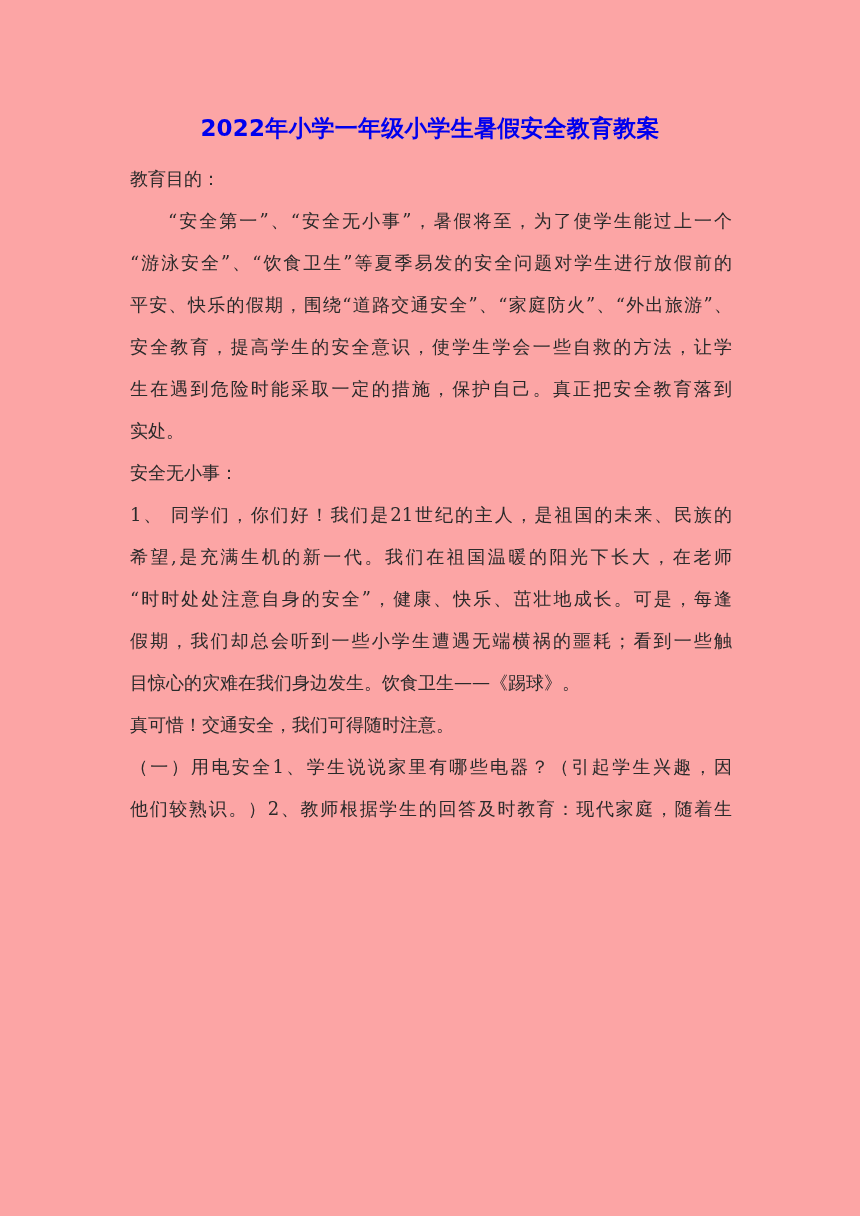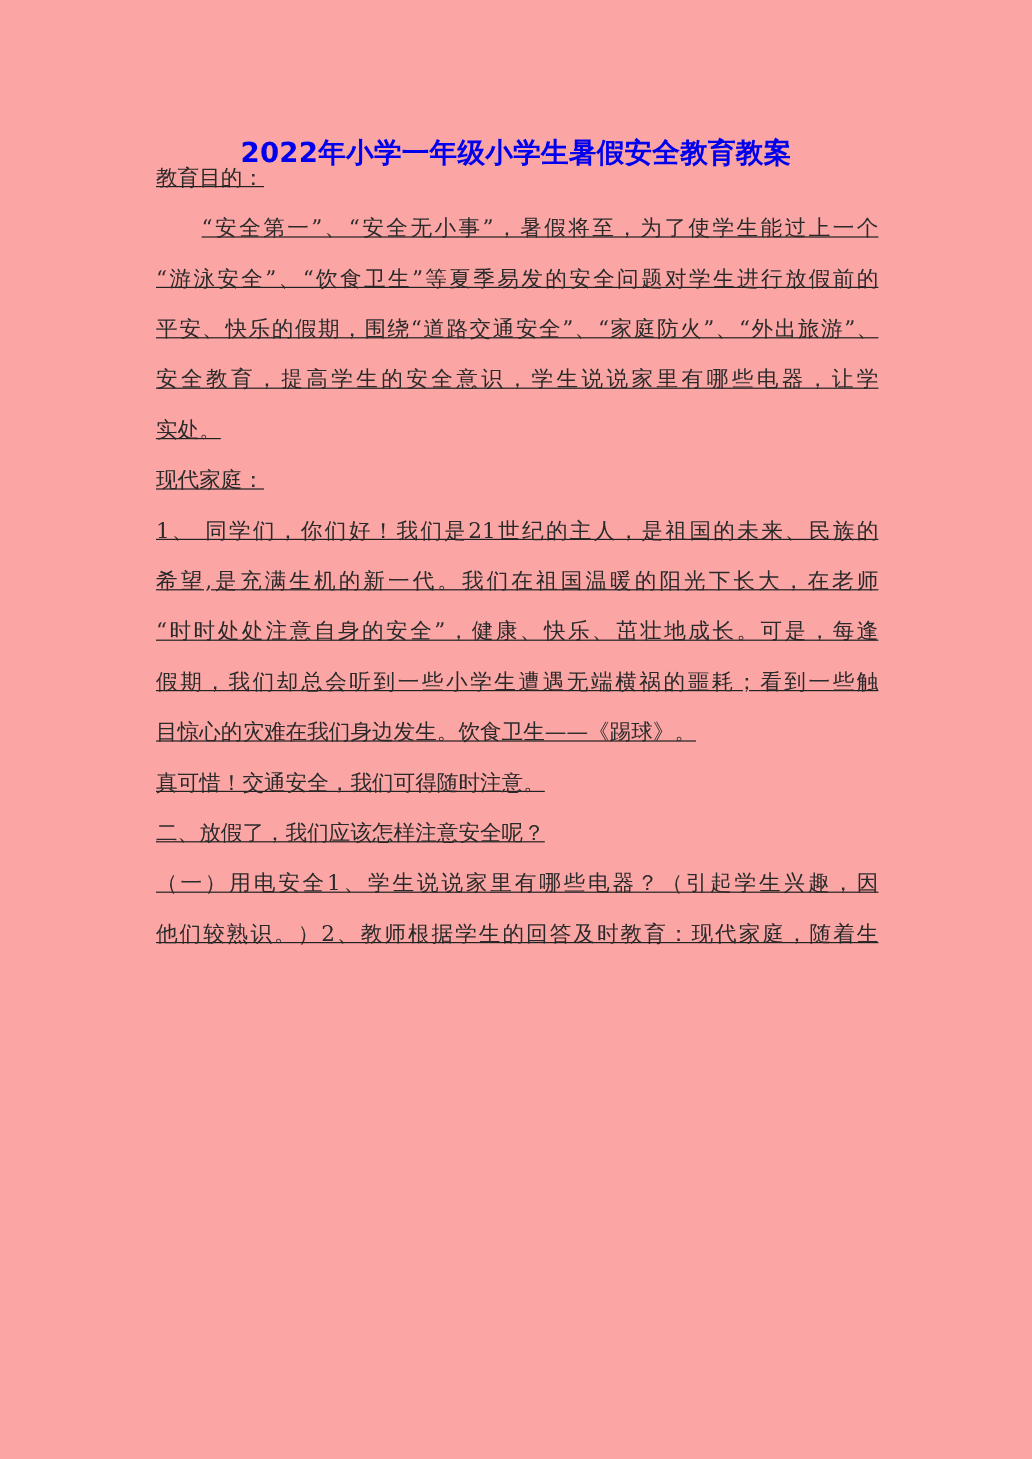--- a/index.html
+++ b/index.html
@@ -31,23 +31,22 @@
       font-family: "DejaVu Sans", "Liberation Sans", sans-serif;
       font-size: 23px;
       font-weight: bold;
       color: #0000ee;
       line-height: 34px;
       letter-spacing: 0.2px;
     }
     .body {
       position: absolute;
       left: 130px;
-      top: 134px;
+      top: 164px;
       width: 602px;
-      text-decoration: underline;
     }
     .line {
       display: block;
       height: 42px;
       line-height: 30px;
       font-size: 18px;
       white-space: nowrap;
       text-align: justify;
       text-align-last: justify;
       color: #2a2a2a;
@@ -68,32 +67,32 @@
 
 <div class="page">
   <div class="title">2022年小学一年级小学生暑假安全教育教案</div>
 
   <div class="body">
     <span class="line last">教育目的：</span>
 
     <span class="line indent">“安全第一”、“安全无小事”，暑假将至，为了使学生能过上一个</span>
     <span class="line">“游泳安全”、“饮食卫生”等夏季易发的安全问题对学生进行放假前的</span>
     <span class="line">平安、快乐的假期，围绕“道路交通安全”、“家庭防火”、“外出旅游”、</span>
-    <span class="line">安全教育，提高学生的安全意识，学生说说家里有哪些电器，让学</span>
+    <span class="line">安全教育，提高学生的安全意识，使学生学会一些自救的方法，让学</span>
+    <span class="line">生在遇到危险时能采取一定的措施，保护自己。真正把安全教育落到</span>
     <span class="line last">实处。</span>
 
-    <span class="line last">现代家庭：</span>
+    <span class="line last">安全无小事：</span>
 
 
     <span class="line">1、 同学们，你们好！我们是21世纪的主人，是祖国的未来、民族的</span>
     <span class="line">希望,是充满生机的新一代。我们在祖国温暖的阳光下长大，在老师</span>
     <span class="line">“时时处处注意自身的安全”，健康、快乐、茁壮地成长。可是，每逢</span>
     <span class="line">假期，我们却总会听到一些小学生遭遇无端横祸的噩耗；看到一些触</span>
     <span class="line last">目惊心的灾难在我们身边发生。饮食卫生——《踢球》。</span>
 
     <span class="line last">真可惜！交通安全，我们可得随时注意。</span>
 
-    <span class="line last">二、放假了，我们应该怎样注意安全呢？</span>
 
     <span class="line">（一）用电安全1、学生说说家里有哪些电器？（引起学生兴趣，因</span>
     <span class="line">他们较熟识。）2、教师根据学生的回答及时教育：现代家庭，随着生</span>
   </div>
 </div>
 
 </body></html>

